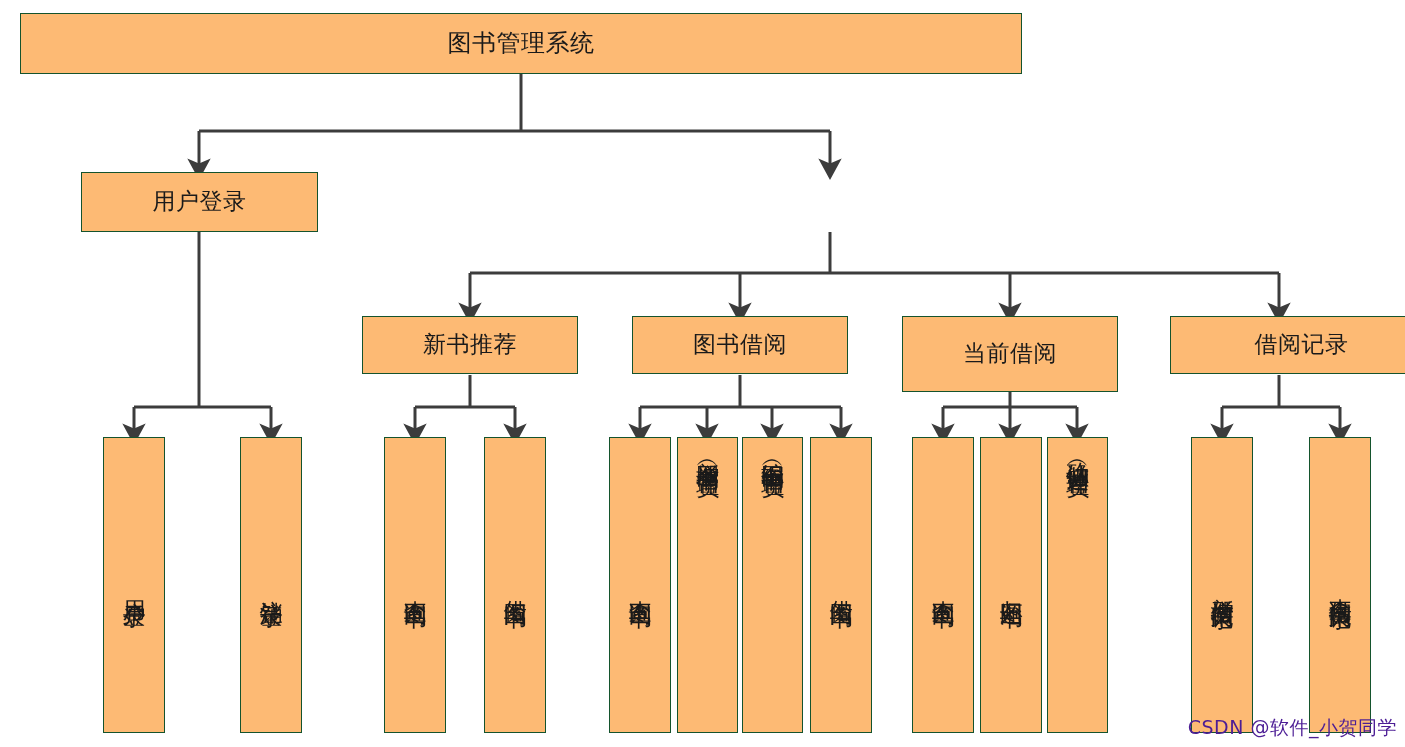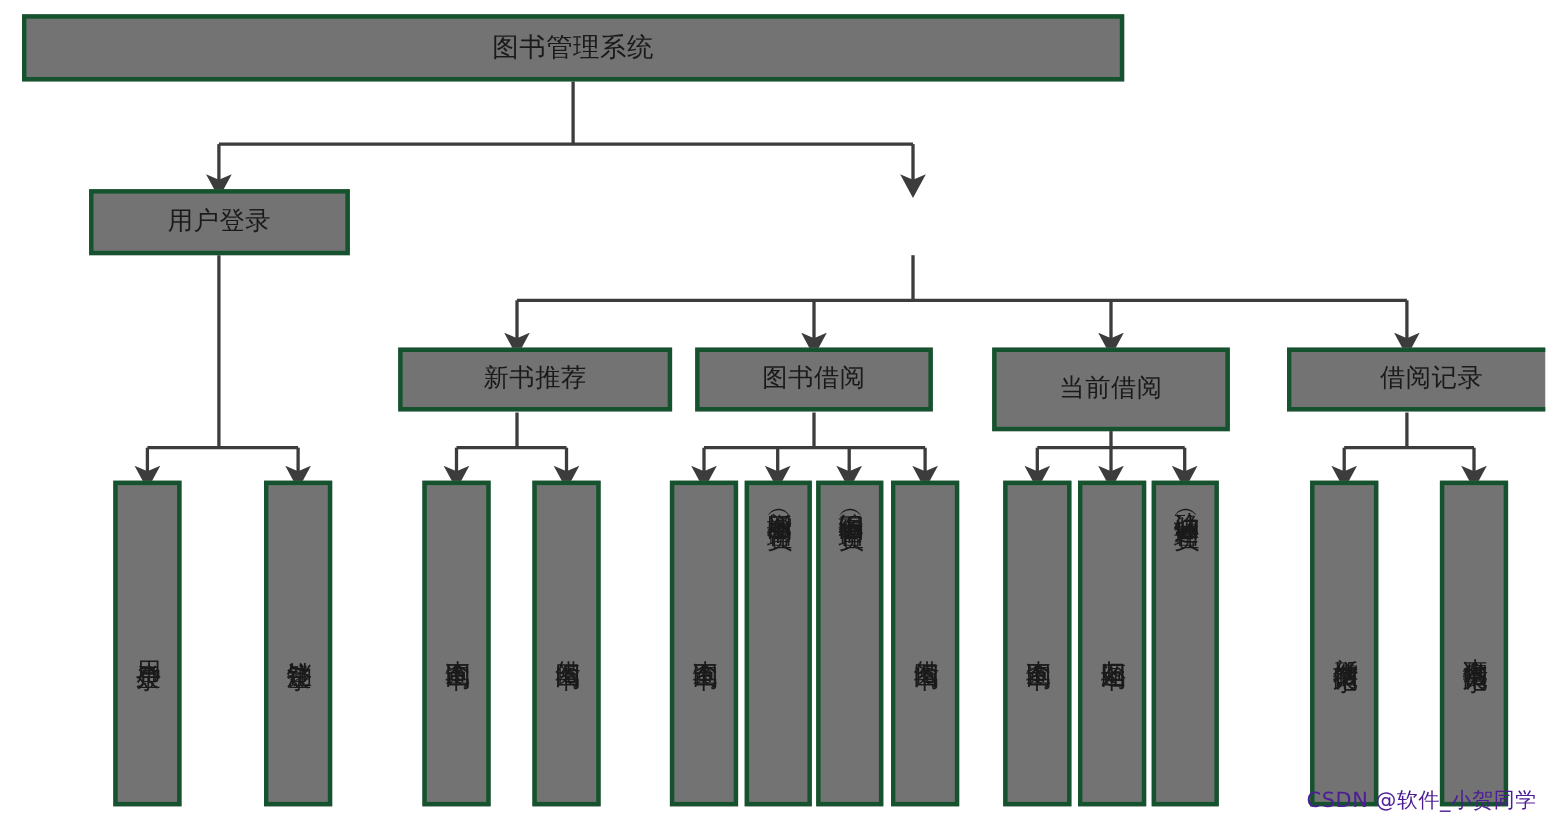--- a/index.html
+++ b/index.html
@@ -19,22 +19,22 @@
     position: absolute;
     left: 0;
     top: 0;
     width: 1405px;
     height: 747px;
     pointer-events: none;
   }
   .node {
     position: absolute;
     box-sizing: border-box;
-    border: 4px solid #14532d;
-    background: #737373;
+    border: 1px solid #14532d;
+    background: #fdba74;
     display: flex;
     align-items: center;
     justify-content: center;
     color: #1a1a1a;
     z-index: 2;
   }
   .node-label {
     display: block;
     text-align: center;
     line-height: 1.18;
@@ -139,21 +139,21 @@
 
   <div class="node h-node root" style="left:20px; top:13px; width:1002px; height:61px;">
     <span class="node-label">图书管理系统</span>
   </div>
 
   <div class="node h-node" style="left:81px; top:172px; width:237px; height:60px;">
     <span class="node-label">用户登录</span>
   </div>
 
 
-  <div class="node h-node" style="left:362px; top:316px; width:249px; height:58px;">
+  <div class="node h-node" style="left:362px; top:316px; width:216px; height:58px;">
     <span class="node-label">新书推荐</span>
   </div>
 
   <div class="node h-node" style="left:632px; top:316px; width:216px; height:58px;justify-content:center;">
     <span class="node-label">图书借阅</span>
   </div>
 
   <div class="node h-node" style="left:902px; top:316px; width:216px; height:76px;">
     <span class="node-label">当前借阅</span>
   </div>

